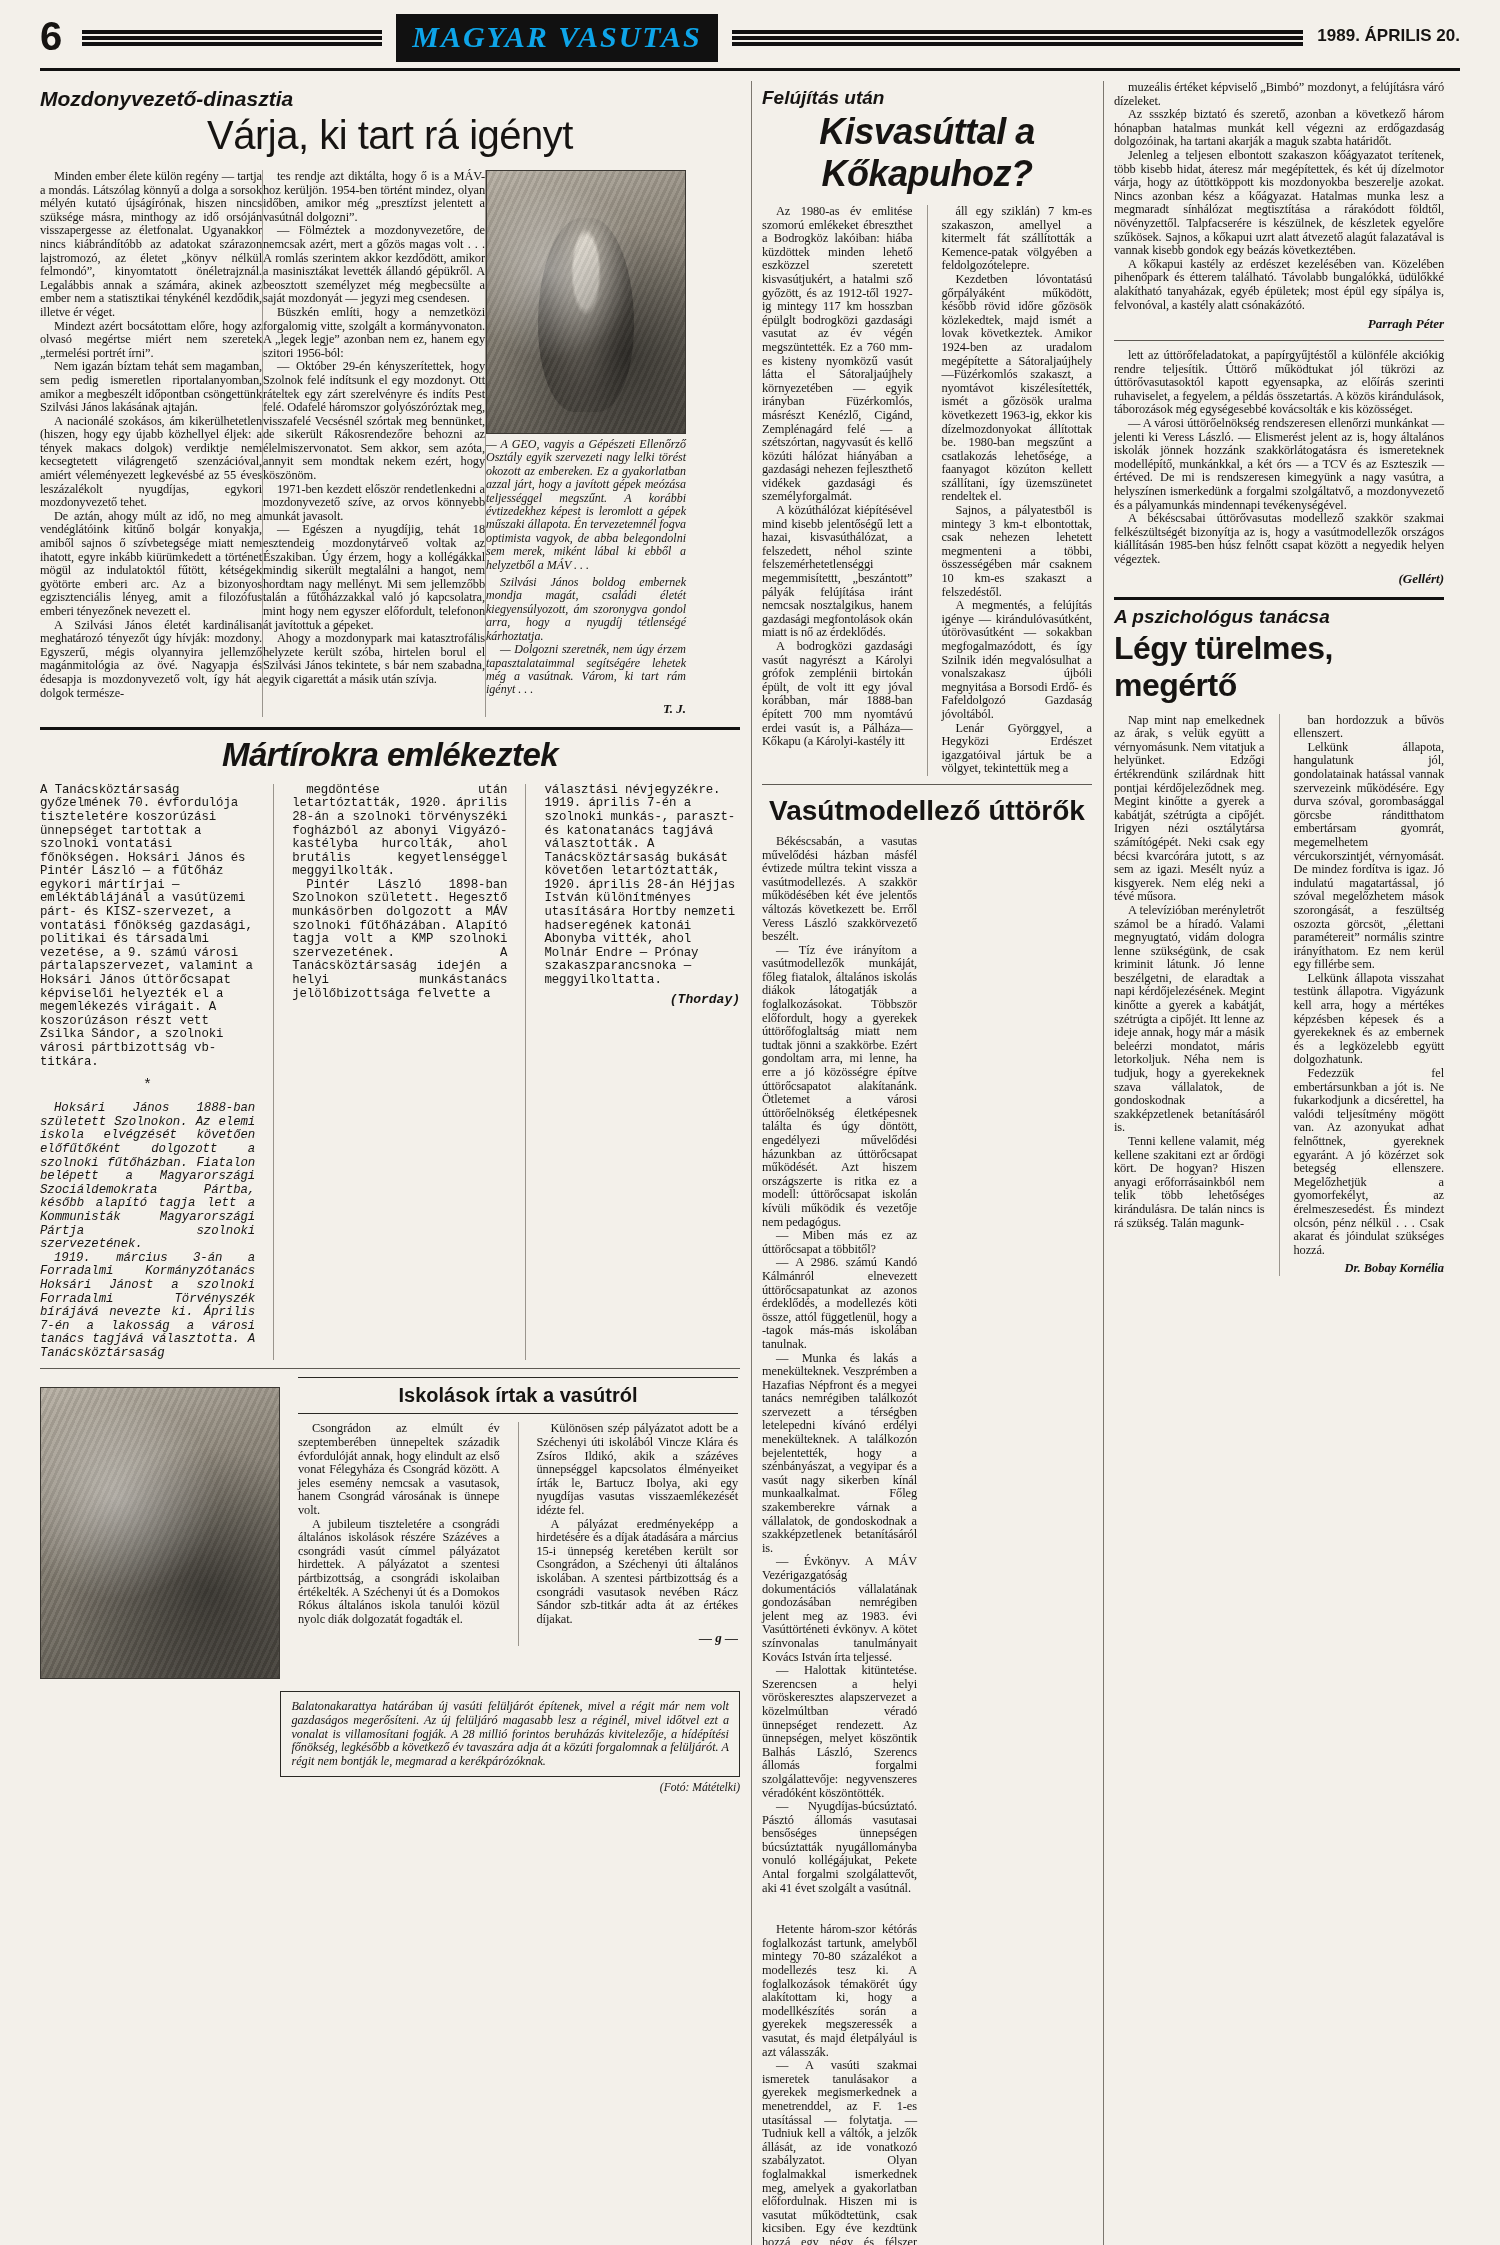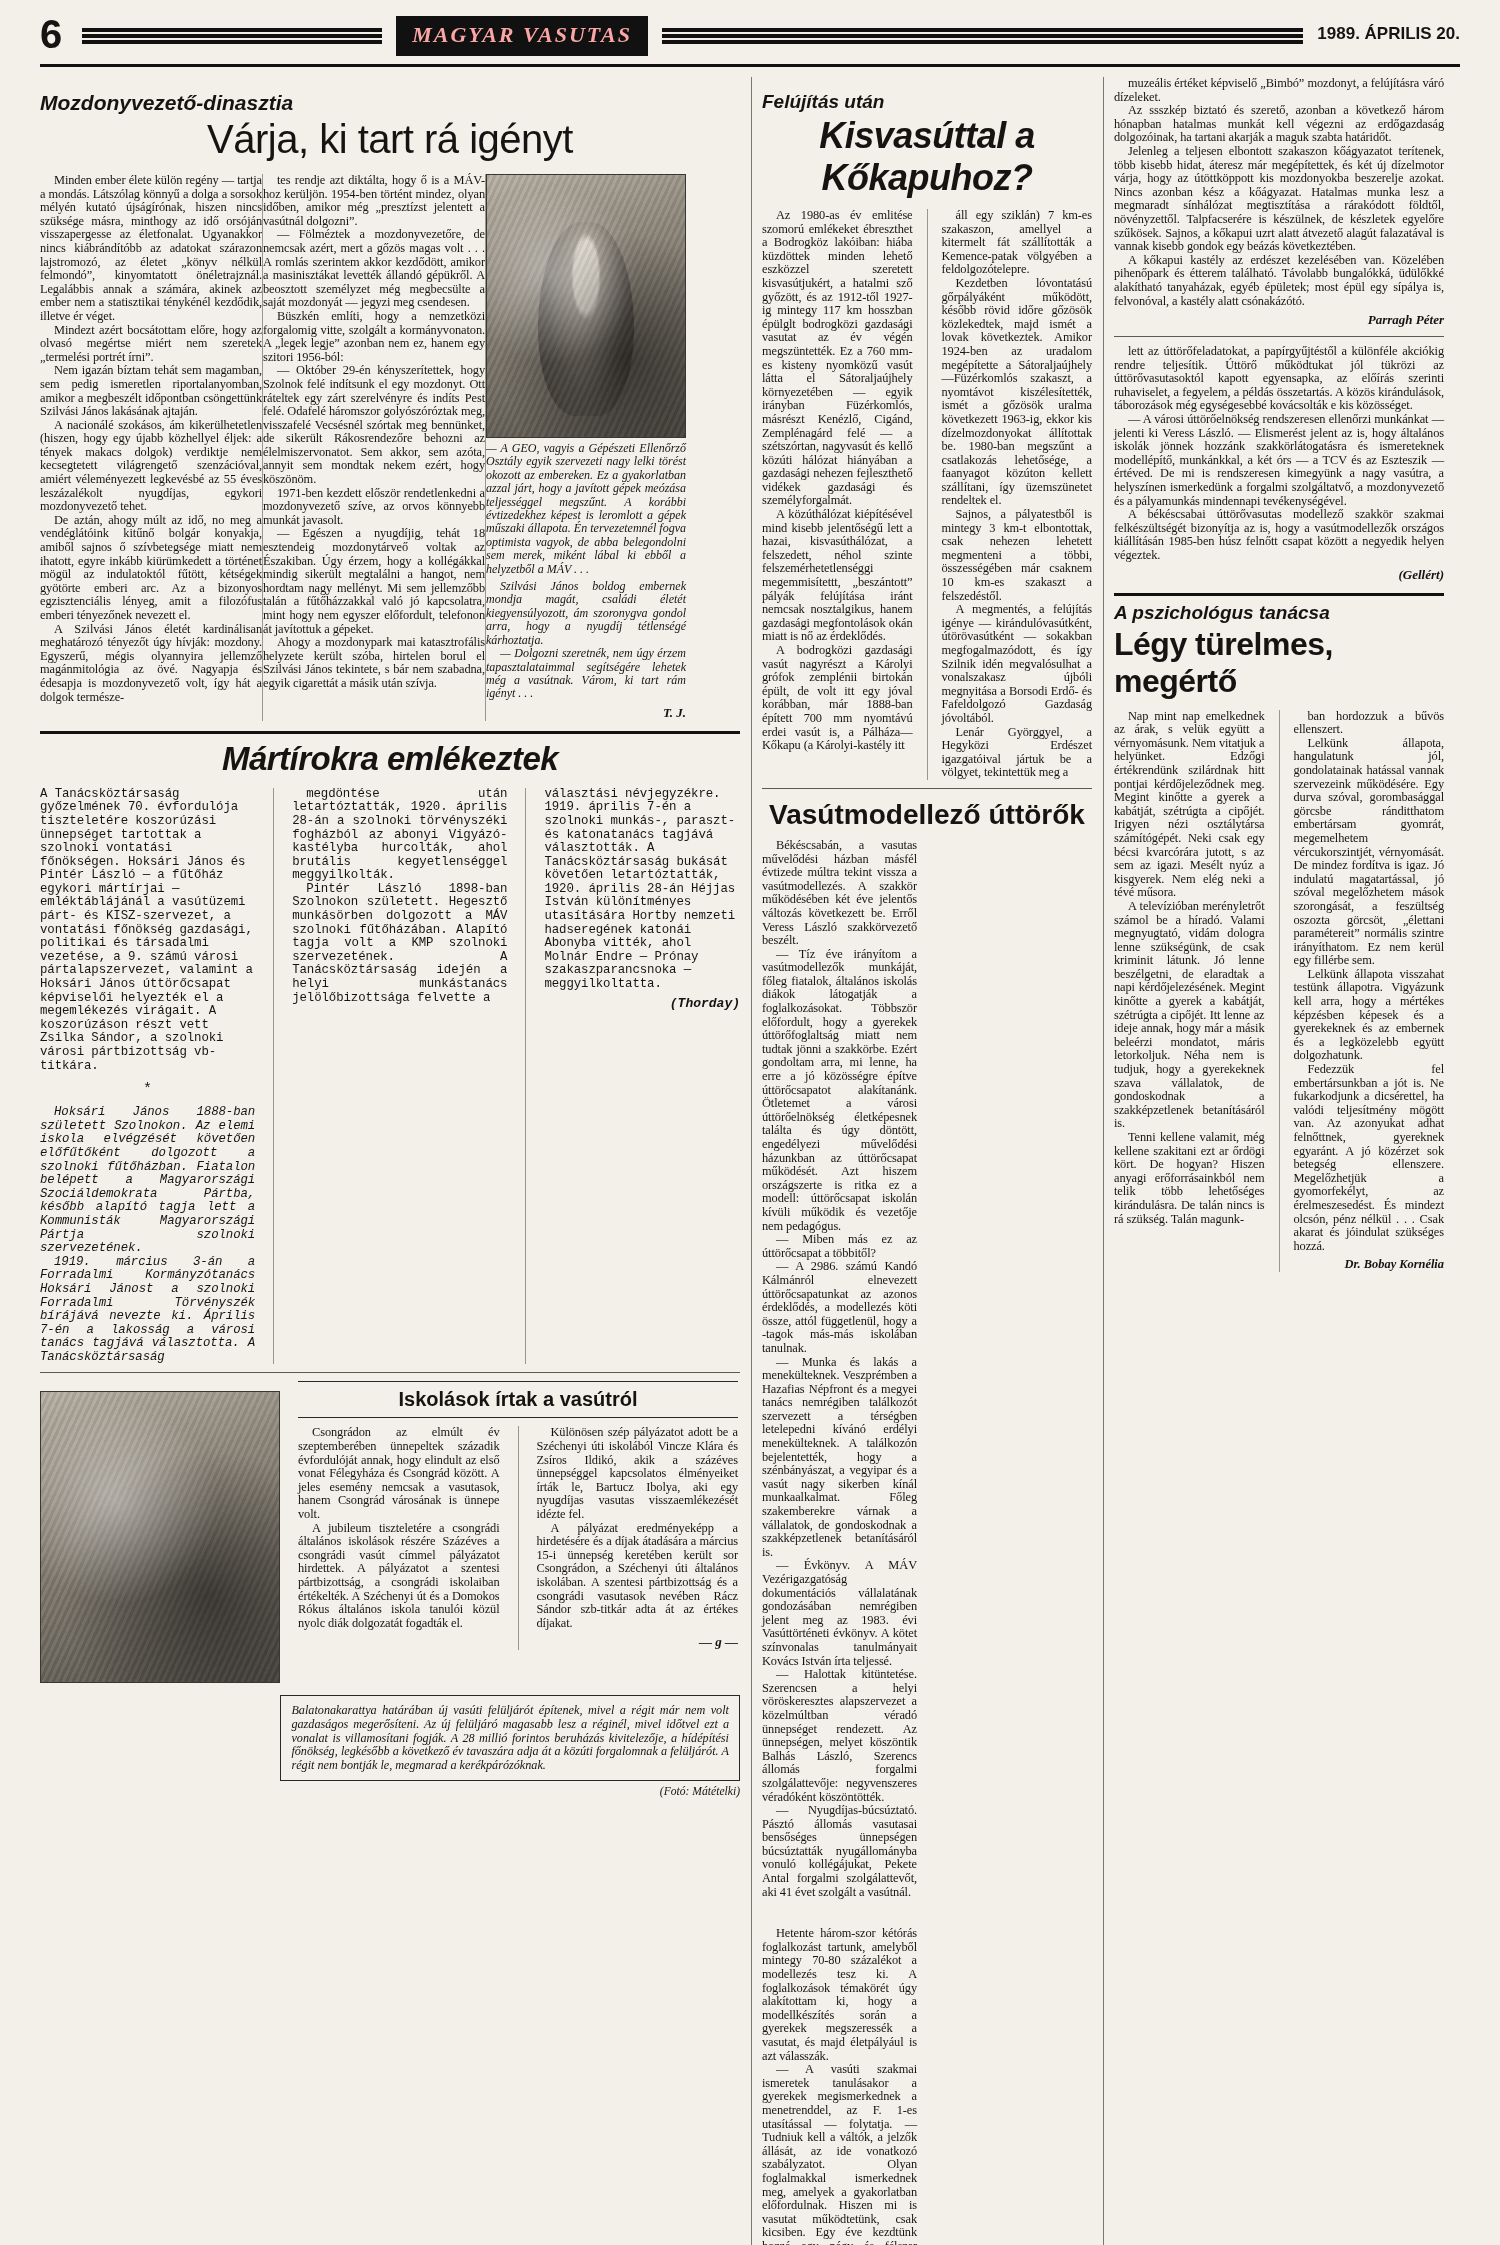--- a/index.html
+++ b/index.html
@@ -26,24 +26,24 @@
   .pageno{
     font-family:"Liberation Sans",sans-serif;
     font-weight:bold;font-size:40px;line-height:1;
     padding:0 6px 4px 0;
   }
   .rule-left{flex:0 0 300px;height:16px;
     background:repeating-linear-gradient(to bottom,#111 0 4px,#f3f0ea 4px 6px,#111 6px 10px,#f3f0ea 10px 12px,#111 12px 16px);
   }
   .logo{
     flex:0 0 auto;
-    background:#111;color:#fca5a5;
+    background:#111;color:#0ea5e9;
     font-family:"Liberation Serif",serif;
     font-weight:bold;font-style:italic;
-    font-size:22px;letter-spacing:2px;
+    font-size:30px;letter-spacing:2px;
     padding:4px 16px 6px 16px;
     border-top:2px solid #111;border-bottom:2px solid #111;
   }
   .rule-right{flex:1 1 auto;height:16px;
     background:repeating-linear-gradient(to bottom,#111 0 4px,#f3f0ea 4px 6px,#111 6px 10px,#f3f0ea 10px 12px,#111 12px 16px);
   }
   .dateline{
     font-family:"Liberation Sans",sans-serif;
     font-weight:bold;font-size:17px;white-space:nowrap;
     padding-bottom:4px;
@@ -60,21 +60,21 @@
   .vsep{width:22px;display:flex;justify-content:center;}
   .vsep:before{content:"";display:block;width:1px;background:#7c776f;height:100%;}
   .colB{width:330px;}
   .colC{width:330px;}
   p{margin:0 0 0 0;text-indent:14px;text-align:justify;}
   .body-text{font-size:12.4px;line-height:13.6px;letter-spacing:-0.1px;}
   .body-text p{margin-bottom:0;}
   .kicker{
     font-family:"Liberation Sans",sans-serif;
     font-style:italic;font-weight:bold;font-size:21px;
-    margin:14px 0 2px 0;
+    margin:6px 0 2px 0;
   }
   .headline{
     font-family:"Liberation Sans",sans-serif;
     font-size:40px;font-weight:normal;text-align:center;
     margin:2px 0 12px 0;letter-spacing:-0.5px;
   }
   .headline.ital{font-style:italic;font-weight:bold;}
   .headline.big-ital{
     font-style:italic;font-weight:bold;font-size:37px;text-align:center;
   }

